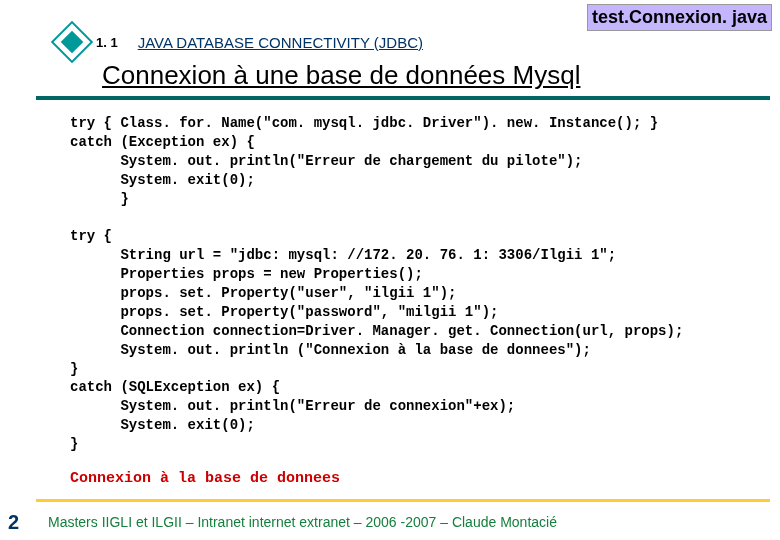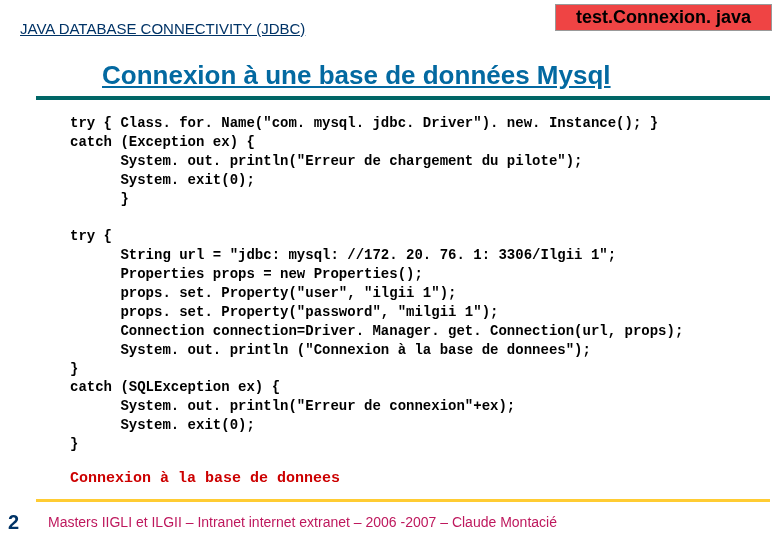--- a/index.html
+++ b/index.html
@@ -6,23 +6,23 @@
   body {
     width: 780px; height: 540px;
     background: #ffffff;
     font-family: Arial, Helvetica, sans-serif;
     position: relative;
     overflow: hidden;
   }
   .filename-badge {
     position: absolute;
     top: 4px; right: 8px;
-    background: #ef4444;
+    background: #c4b5fd;
     border: 1px solid #999;
-    padding: 2px 20px;
+    padding: 2px 4px;
     font-weight: bold;
     font-size: 18px;
     color: #000;
   }
   .header-bar {
     position: absolute;
     top: 20px; left: 0;
     width: 100%;
     display: flex;
     align-items: center;
@@ -63,22 +63,22 @@
     margin-left: 20px;
     font-size: 15px;
     font-weight: normal;
     color: #003366;
     text-decoration: underline;
   }
   .title {
     position: absolute;
     top: 60px; left: 102px;
     font-size: 26px;
-    font-weight: bold;
-    color: #0369a1;
+    font-weight: normal;
+    color: #000000;
     text-decoration: underline;
   }
   .rule {
     position: absolute;
     top: 96px; left: 36px; right: 10px;
     height: 4px;
     background: #006666;
   }
   .code-block {
     position: absolute;
@@ -109,29 +109,36 @@
     position: absolute;
     bottom: 6px; left: 8px;
     font-size: 20px;
     font-weight: bold;
     color: #003366;
   }
   .footer-text {
     position: absolute;
     bottom: 10px; left: 48px; right: 10px;
     font-size: 14px;
-    color: #be185d;
+    color: #15803d;
   }
 </style>
 </head>
 <body>
 
 <div class="filename-badge">test.Connexion. java</div>
 
 <div class="header-bar">
+  <div class="section-bullet">
+    <div class="diamond-wrap">
+      <div class="diamond-outer"></div>
+      <div class="diamond-inner"></div>
+    </div>
+    <span class="section-number">1. 1</span>
+  </div>
   <span class="section-label">JAVA DATABASE CONNECTIVITY (JDBC)</span>
 </div>
 
 <div class="title">Connexion à une base de données Mysql</div>
 
 <div class="rule"></div>
 
 <pre class="code-block">try { Class. for. Name("com. mysql. jdbc. Driver"). new. Instance(); }
 catch (Exception ex) {
       System. out. println("Erreur de chargement du pilote");

